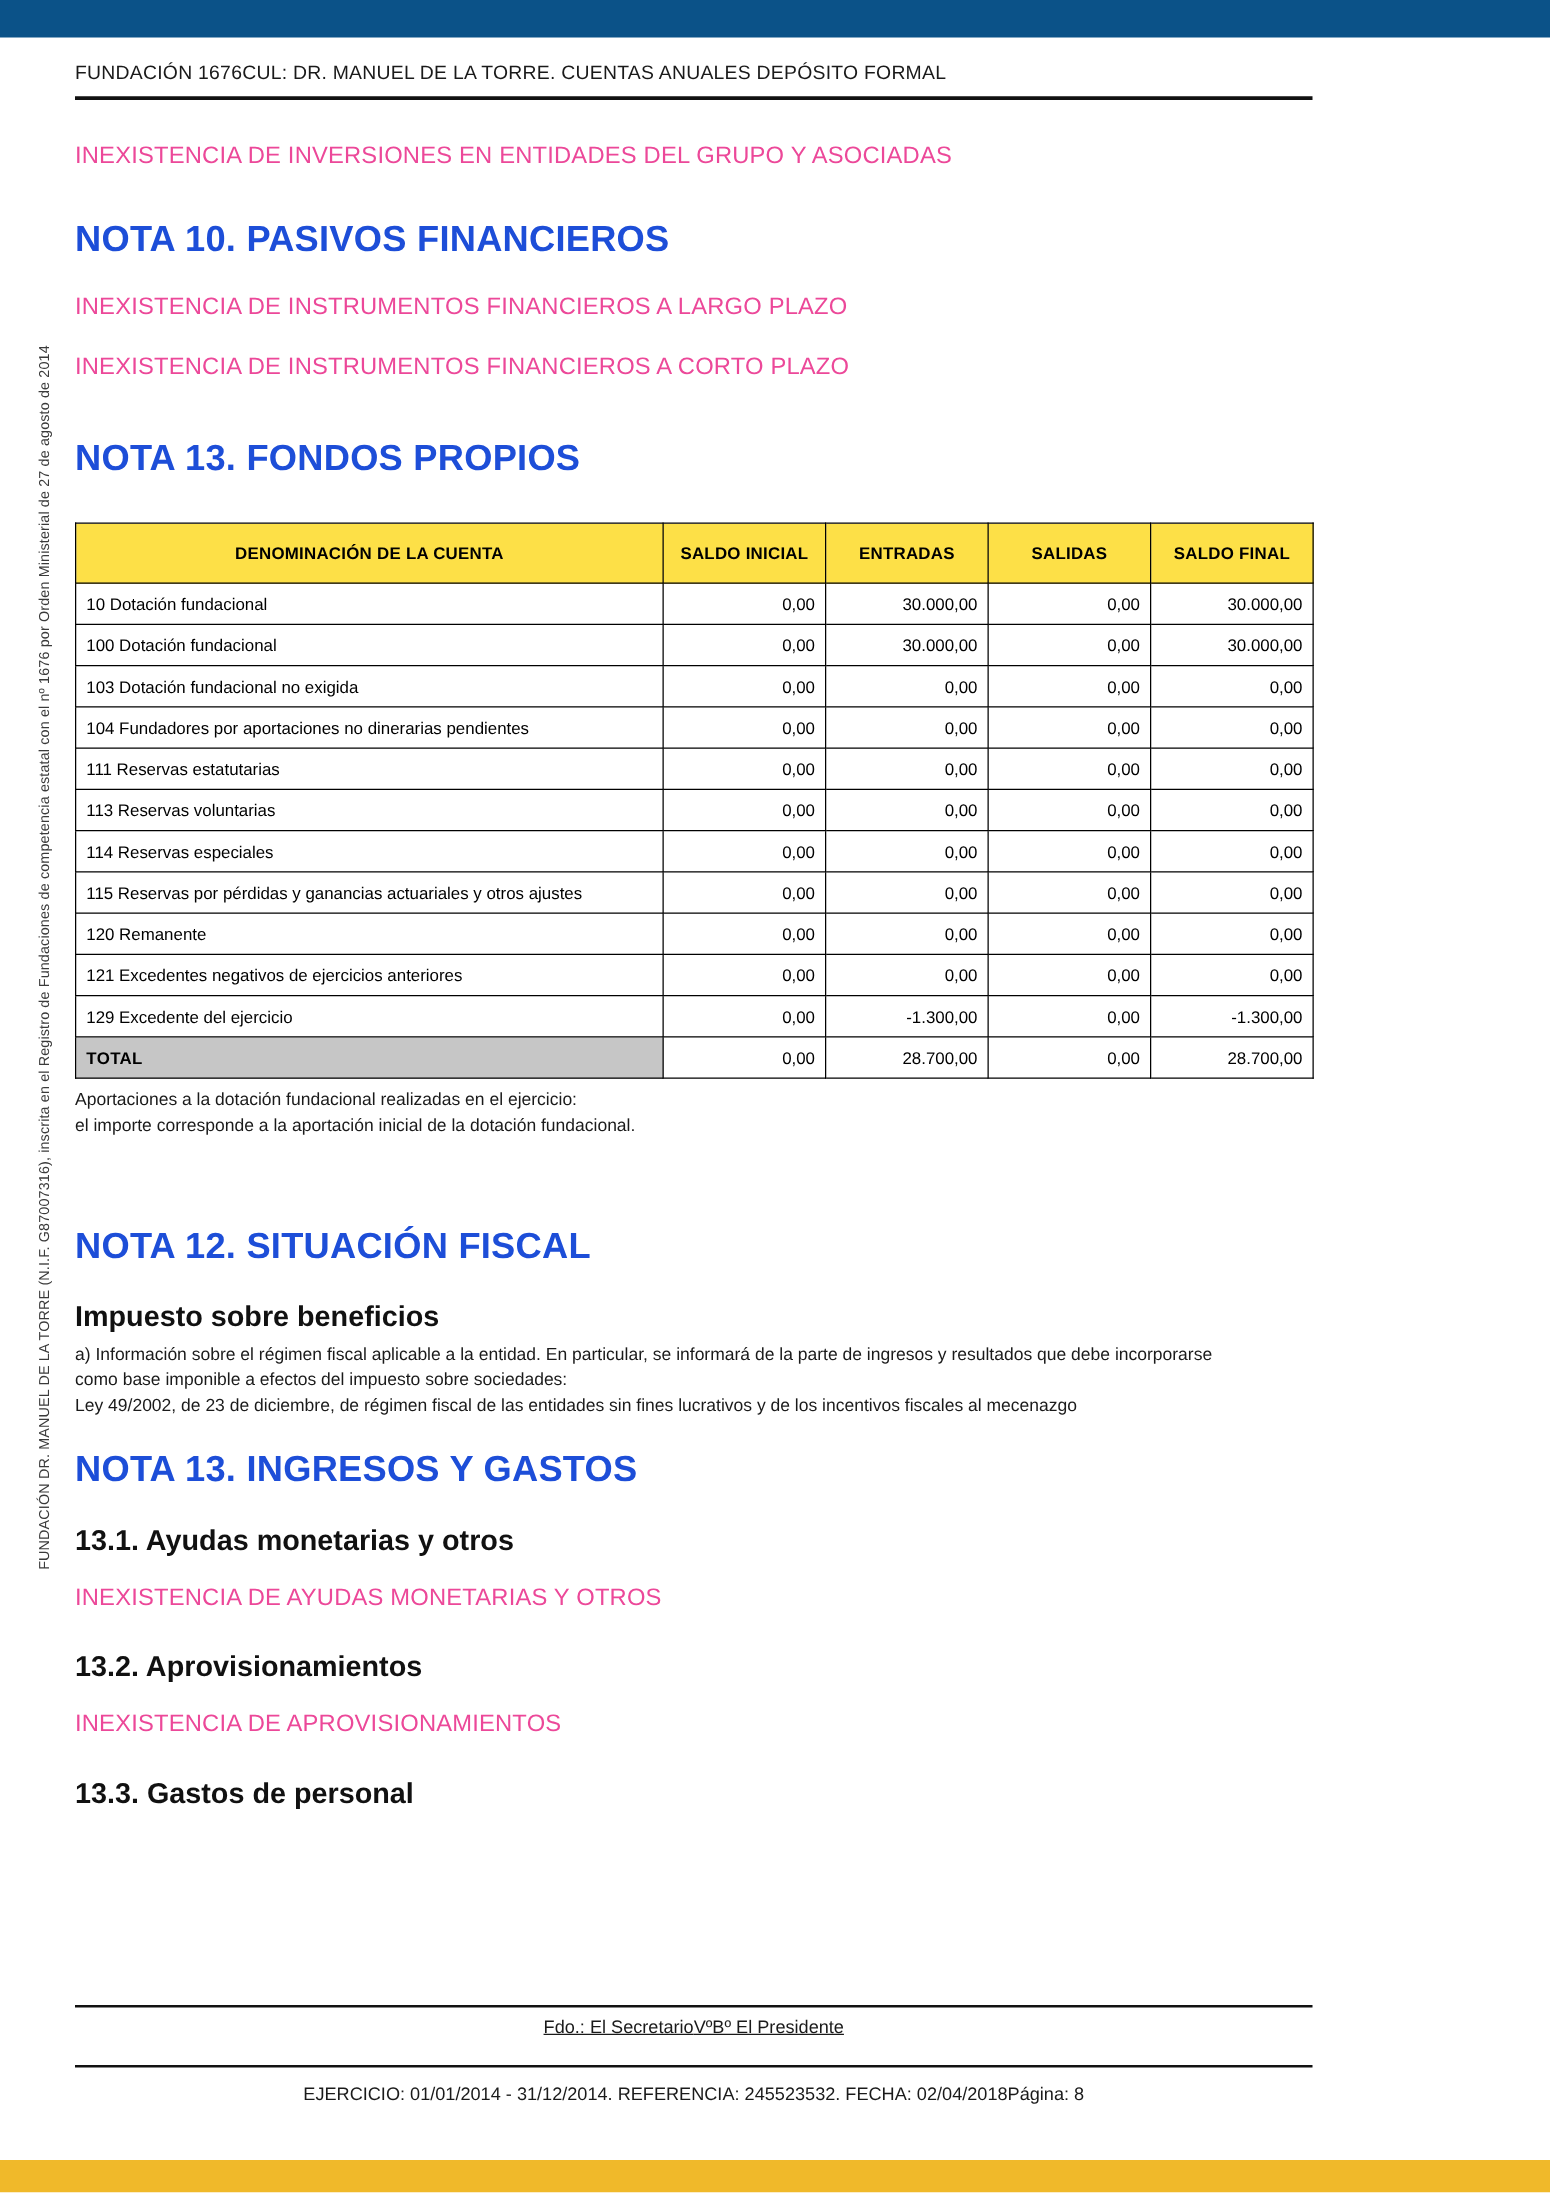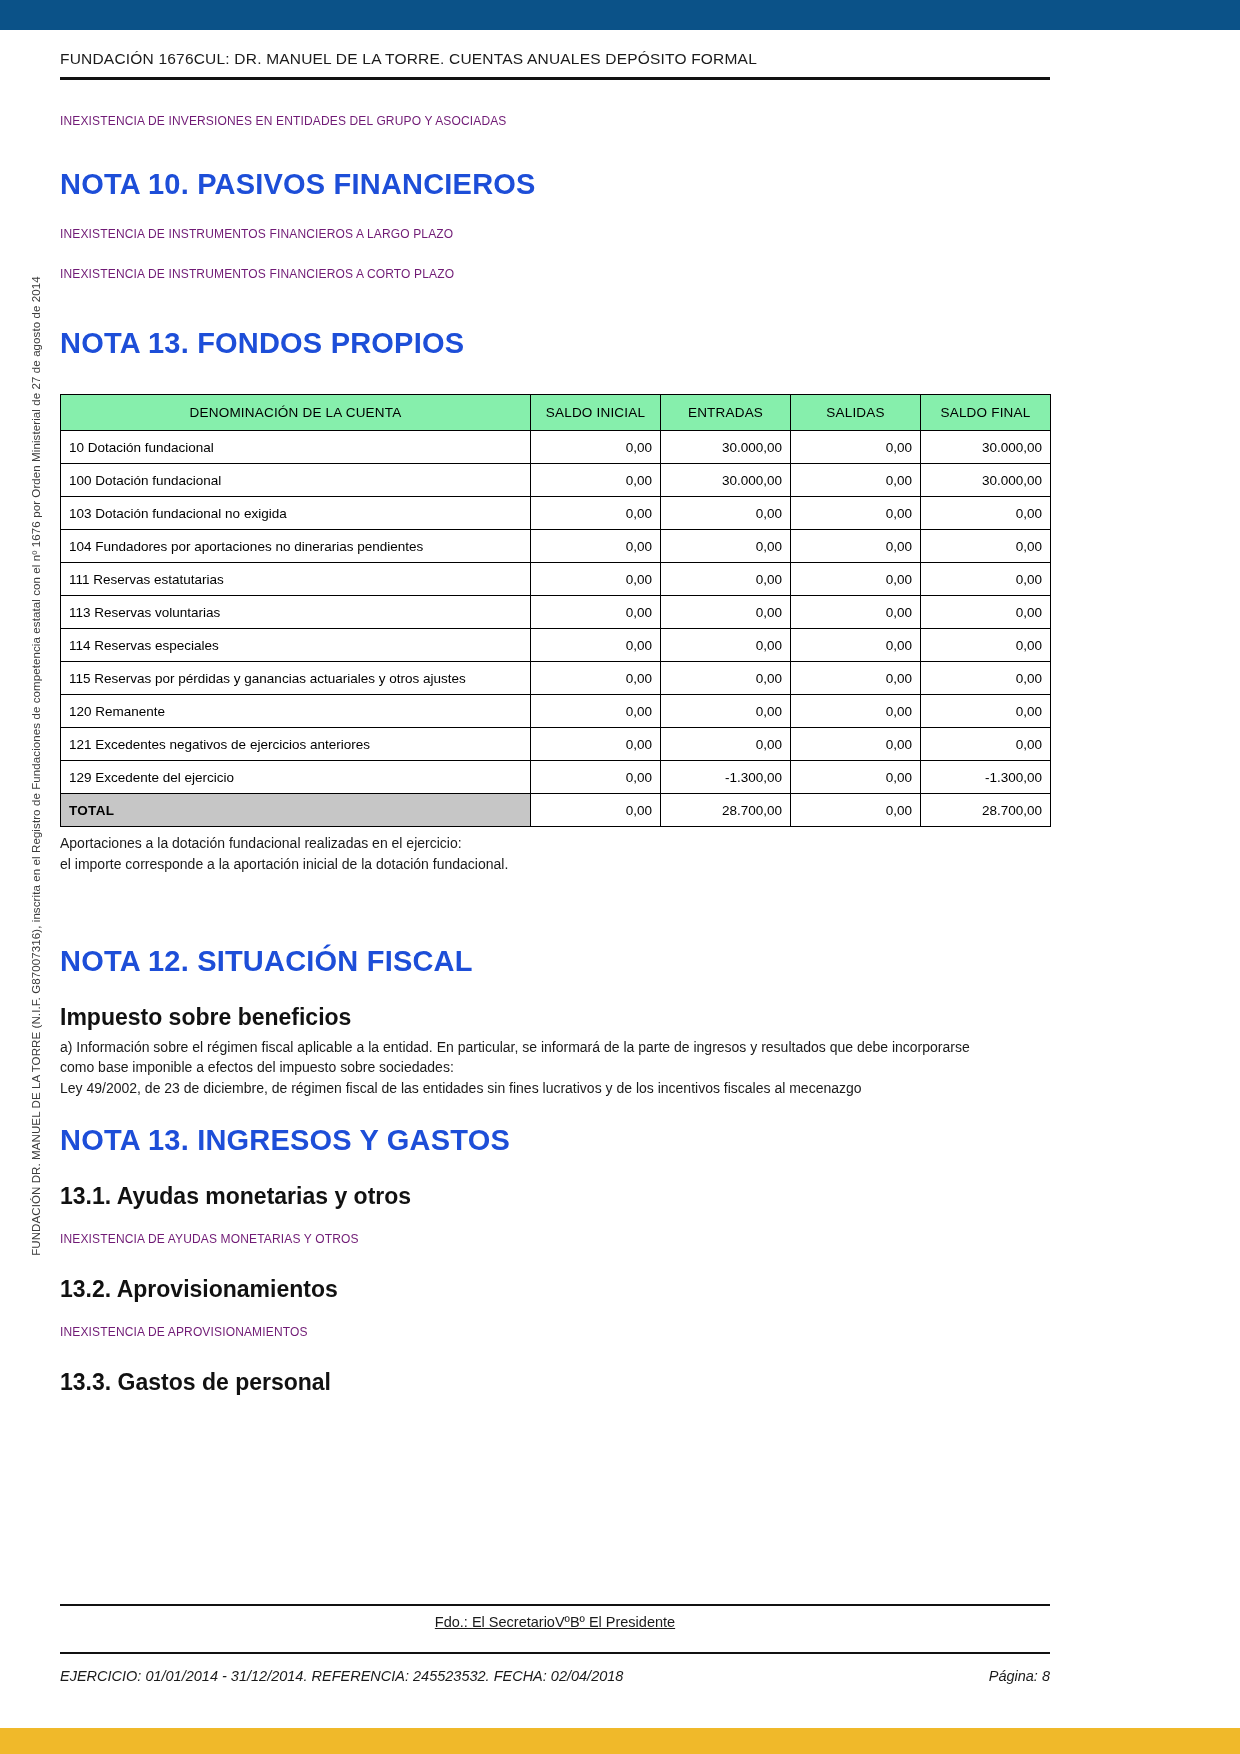--- a/index.html
+++ b/index.html
@@ -54,22 +54,22 @@
   .rule-thick {
     border-top: 3px solid #111;
     width: 990px;
   }
   .rule-thin {
     border-top: 2px solid #111;
     width: 990px;
   }
 
   .small-caps-line {
-    font-size: 12px;
-    color: #701a75;
+    font-size: 19px;
+    color: #ec4899;
     letter-spacing: 0.15px;
   }
 
   h1.note-title {
     font-size: 29px;
     font-weight: bold;
     letter-spacing: 0.2px;
     color: #1d4ed8;
   }
   h2.sub-title {
@@ -90,25 +90,25 @@
     table-layout: fixed;
     font-size: 13.5px;
   }
   table.fondos th, table.fondos td {
     border: 1.5px solid #000;
     padding: 0 8px;
     height: 33px;
     vertical-align: middle;
   }
   table.fondos thead th {
-    background: #86efac;
-    font-weight: normal;
+    background: #fde047;
+    font-weight: bold;
     font-size: 13.5px;
     text-align: center;
-    height: 36px;
+    height: 48px;
     letter-spacing: 0.2px;
   }
   table.fondos thead th.col-name { text-align: center; }
   td.name-cell { text-align: left; font-size: 13.5px; }
   td.num-cell  { text-align: right; font-size: 13.5px; }
   tr.total-row td.name-cell {
     background: #c6c6c6;
     font-weight: bold;
     letter-spacing: 0.3px;
   }
@@ -126,24 +126,23 @@
     bottom: 70px;
     width: 990px;
   }
   .sig-row {
     display: flex; justify-content: center;
     font-size: 14.5px; color: #1a1a1a;
     padding-top: 8px;
     text-decoration: underline;
   }
   .footer-row {
-    display: flex; justify-content: space-between;
+    display: flex; justify-content: center;
     font-size: 14.5px; color: #1a1a1a;
     padding-top: 14px;
-    font-style: italic;
   }
   .mt6  { margin-top: 6px; }
   .mt22 { margin-top: 22px; }
   .mt26 { margin-top: 26px; }
   .mt30 { margin-top: 30px; }
   .mt34 { margin-top: 34px; }
   .mt40 { margin-top: 40px; }
   .mt46 { margin-top: 46px; }
   .mt54 { margin-top: 54px; }
 </style>

